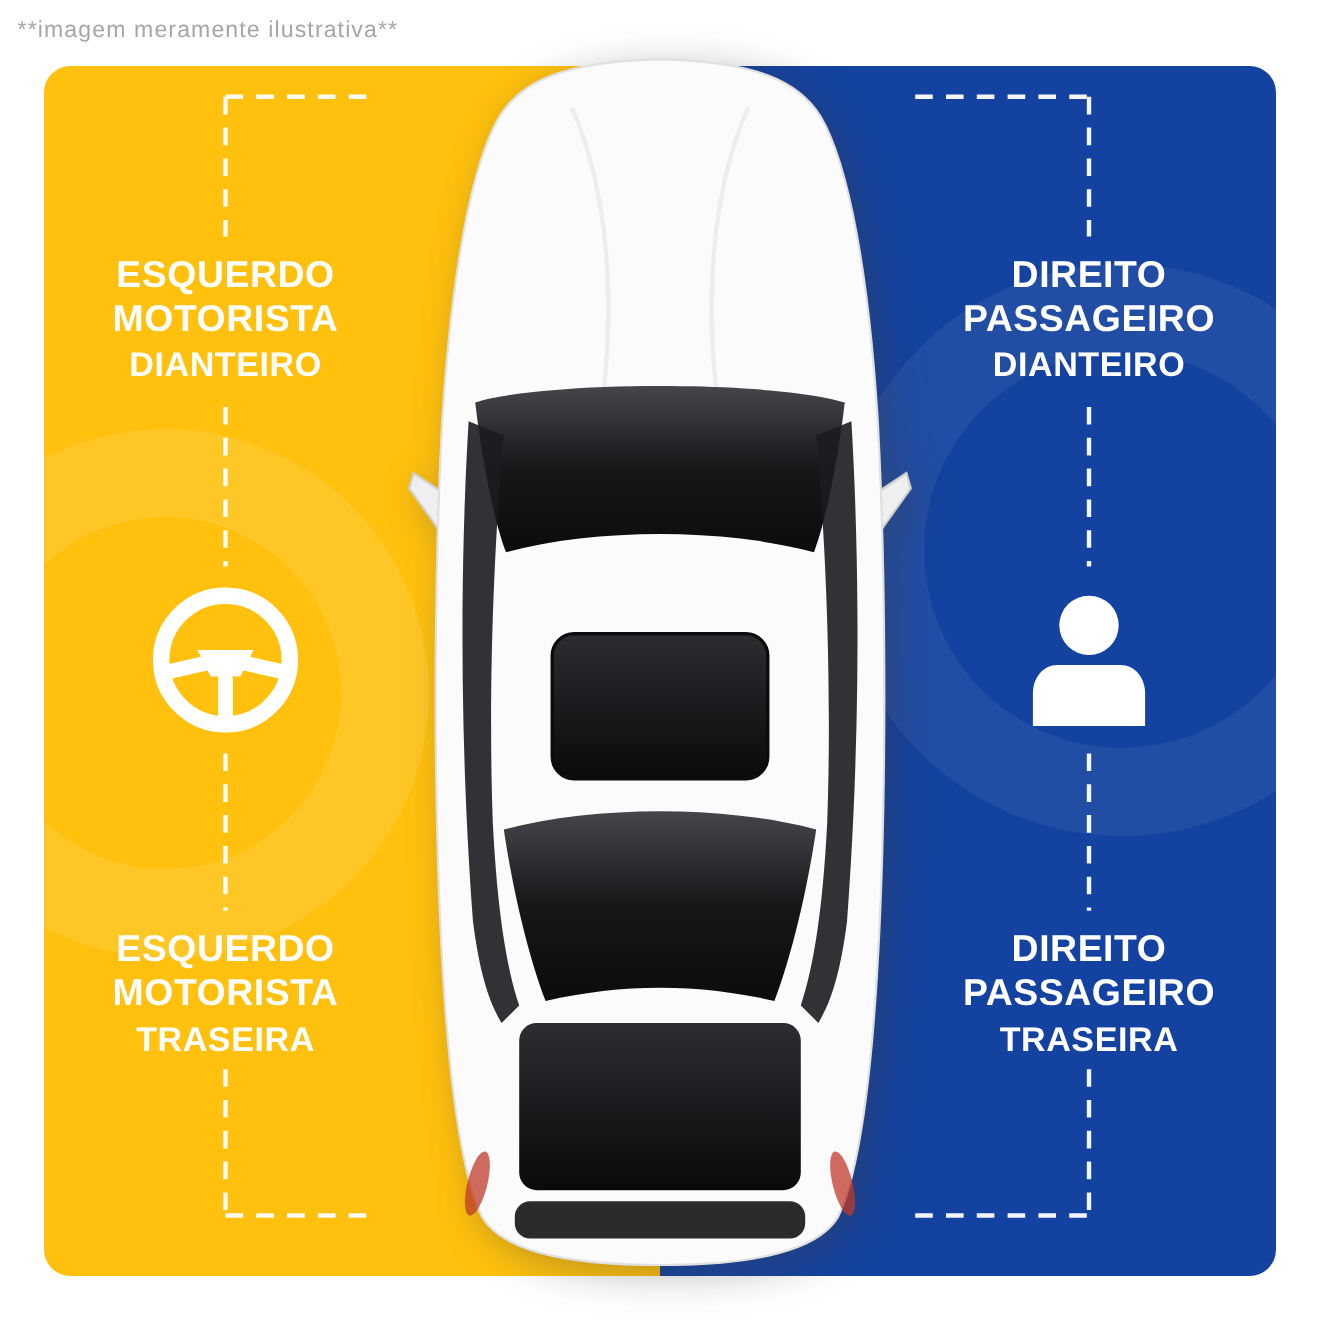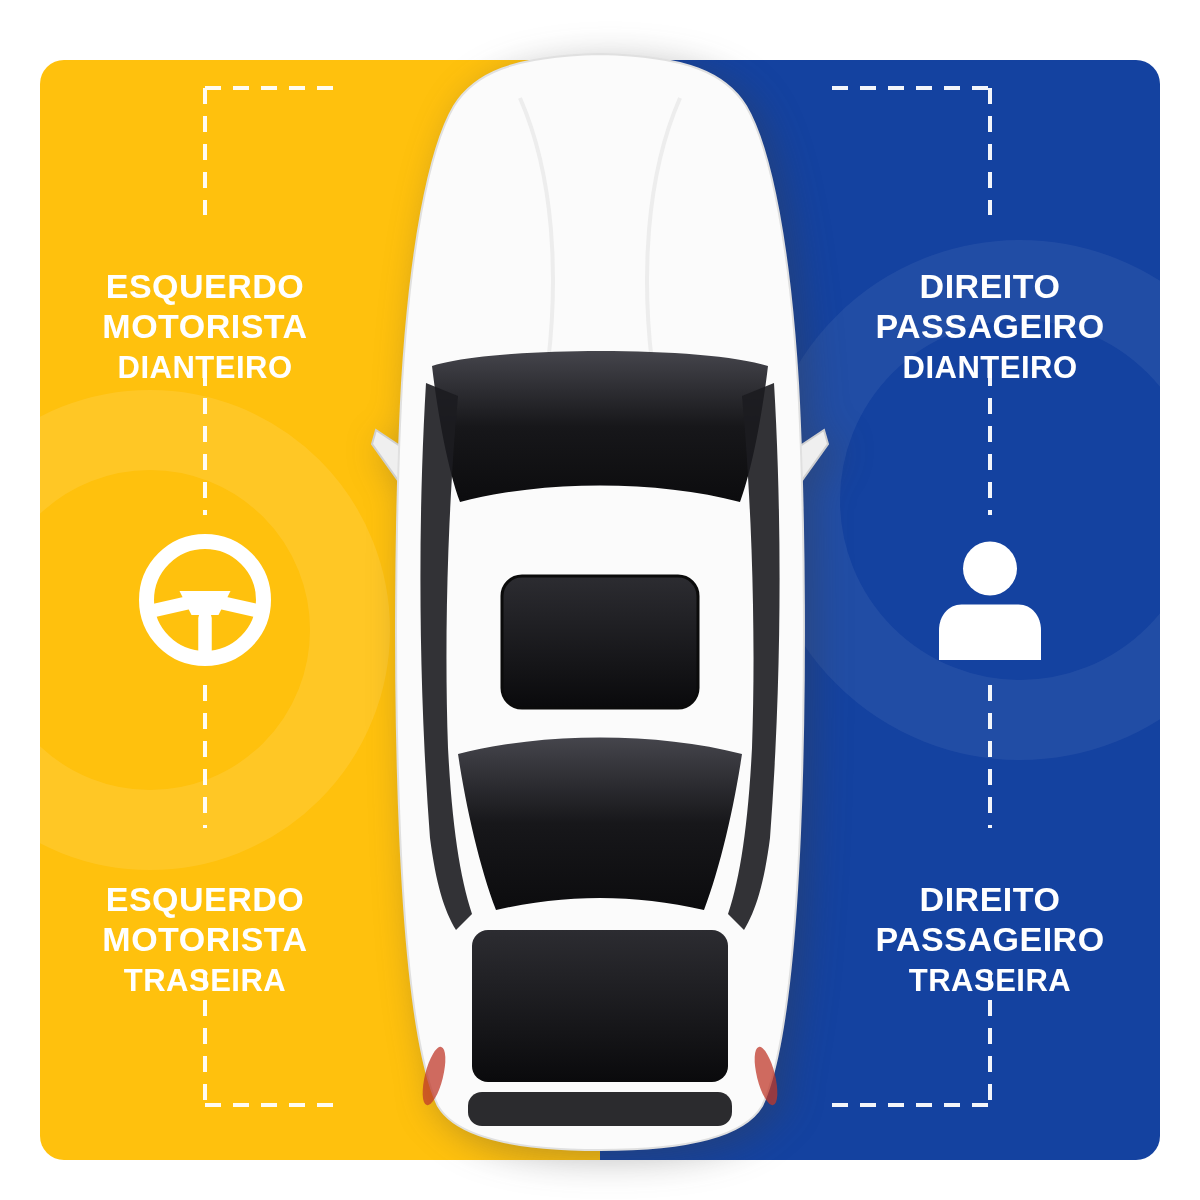--- a/index.html
+++ b/index.html
@@ -66,21 +66,20 @@
     inset: 0;
     z-index: 5;
     pointer-events: none;
   }
   .label-block {
     position: absolute;
     width: 320px;
     text-align: center;
     color: var(--label-text);
     z-index: 10;
-    margin-top: 36px;
   }
   .label-block .l-bold {
     font-size: 34px;
     font-weight: 800;
     letter-spacing: 0.5px;
     line-height: 40px;
   }
   .label-block .l-reg {
     font-size: 31px;
     font-weight: 700;
@@ -108,20 +107,21 @@
     height: 1108px;
     z-index: 20;
     filter: drop-shadow(10px 8px 18px rgba(60,60,60,0.35));
   }
 </style>
 </head>
 <body>
 
 <div class="canvas">
 
+  <div class="disclaimer">**imagem meramente ilustrativa**</div>
 
   <div class="panel panel-left">
     <div class="swirl swirl-left"></div>
   </div>
   <div class="panel panel-right">
     <div class="swirl swirl-right"></div>
   </div>
 
   <svg class="guides" width="1200" height="1200" viewBox="0 0 1200 1200">
     <g stroke="#ffffff" stroke-width="4" stroke-dasharray="16 12" fill="none" opacity="0.95">

